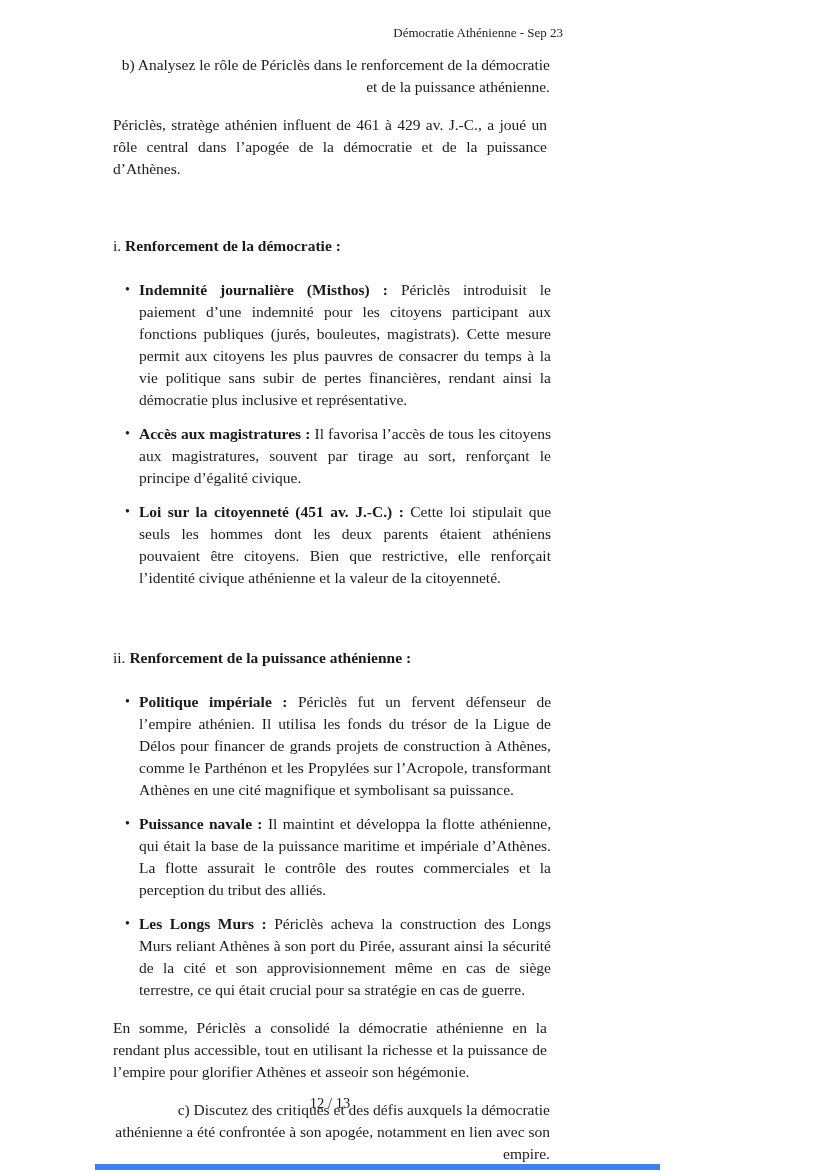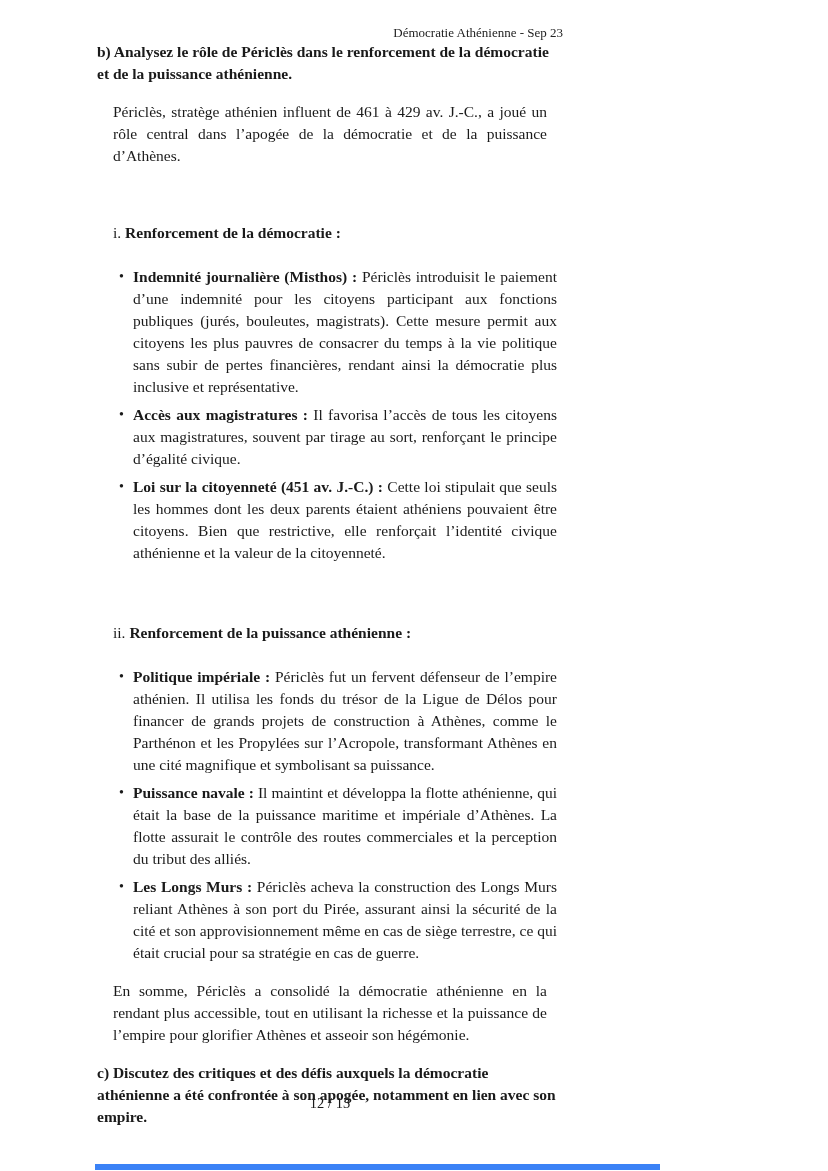--- a/index.html
+++ b/index.html
@@ -20,43 +20,43 @@
   }
   .body{
     padding:0 97px;
     font-size:15.5px;
     line-height:22px;
   }
   .body p{margin:16px;text-align:justify;}
   h2.heading{
     font-size:15.5px;
     line-height:22px;
-    font-weight:bold;
-    margin:0;
-    text-align:left;
+    font-weight:normal;
+    margin:13px;
+    text-align:right;
   }
   .heading-b{margin-top:54px;}
   .heading-c{margin-top:15px;}
   .conclusion{margin-top:40px;}
   .subheading{
     margin:55px 0 0 16px;
     line-height:22px;
   }
   .subheading.tighter{margin-top:58px;}
   .b{font-weight:bold;text-align:right;}
   ul.bullets{
     list-style:none;
     margin:22px 0 0 16px;
     padding:0;
   }
   ul.bullets li{
     position:relative;
     padding-left:14px;
     text-align:justify;
-    margin:6px;
+    margin:12px;
   }
   ul.bullets li::before{
     content:"\2022";
     position:absolute;
     left:0;top:0;
     font-size:14px;
   }
   .footer{
     position:absolute;
     left:0;right:0;

